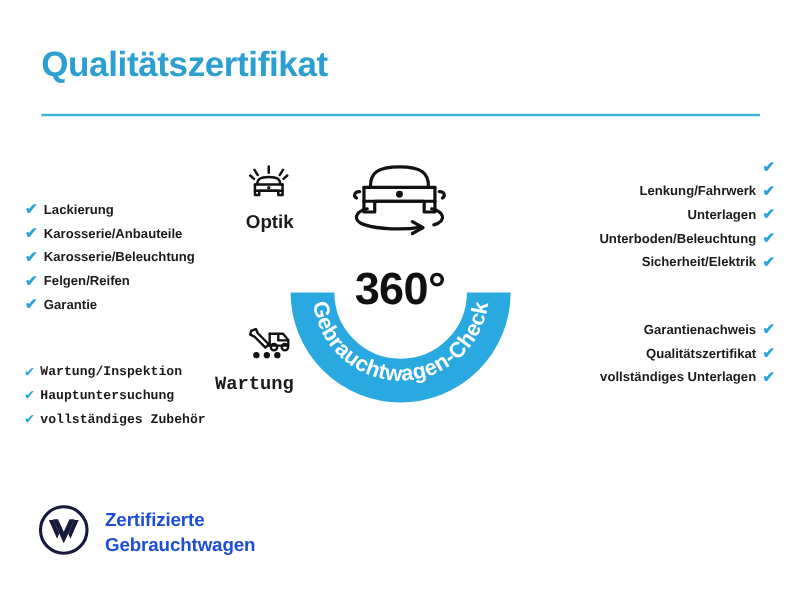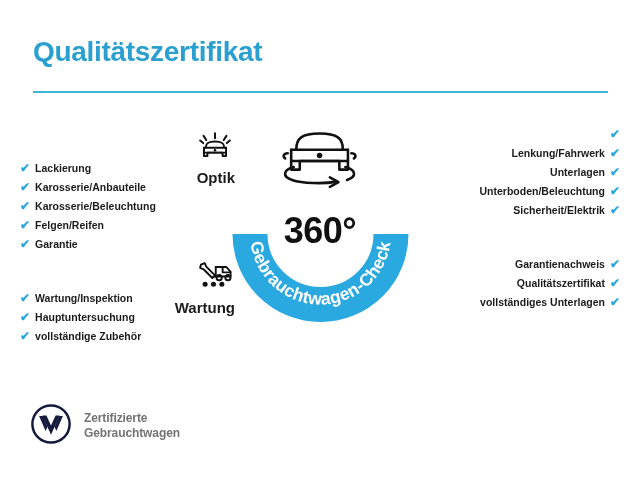--- a/index.html
+++ b/index.html
@@ -68,32 +68,32 @@
     transform:translateY(-0.5px);
   }
 
   
   .left-list{margin-left:50px;margin-top:4px;}
   .right-list{margin-right:50px;margin-top:4px;align-items:flex-end;}
   ul.items.right{display:flex;flex-direction:column;align-items:flex-end;}
 
   
   #sec-optik   {left:20px;  top:128px; width:215px;}
-  #sec-wartung {left:20px;  top:258px; width:215px;}
+  #sec-wartung {left:20px;  top:258px; width:215px;font-family:Liberation Mono, monospace;}
   #sec-technik {left:405px; top:128px; width:215px;}
   #sec-garantie{left:405px; top:258px; width:215px;}
 
   
   .badge{position:absolute;left:218px;top:110px;width:205px;height:215px;}
   .badge svg{display:block;}
 
   
   .footer{position:absolute;left:30px;top:403px;display:flex;align-items:center;gap:12px;}
   .vw-text{
-    font-size:12px;font-weight:bold;color:#737373;
+    font-size:15px;font-weight:bold;color:#1d4ed8;
     line-height:1.28;letter-spacing:-0.1px;
   }
   .vw-text div{white-space:nowrap;}
 </style>
 </head>
 <body>
 
 <div class="page">
 
   <div class="title">Qualitätszertifikat</div>
@@ -168,21 +168,21 @@
       <li>
           <span class="chk">✔</span>
           <span>Wartung/Inspektion</span>
         </li>
       <li>
           <span class="chk">✔</span>
           <span>Hauptuntersuchung</span>
         </li>
       <li>
           <span class="chk">✔</span>
-          <span>vollständige Zubehör</span>
+          <span>vollständiges Zubehör</span>
         </li>
     </ul>
   </div>
 
   <div class="block" id="sec-technik">
     <ul class="items right right-list">
       <li>
           <span class="chk">✔</span>
         </li>
       <li>

